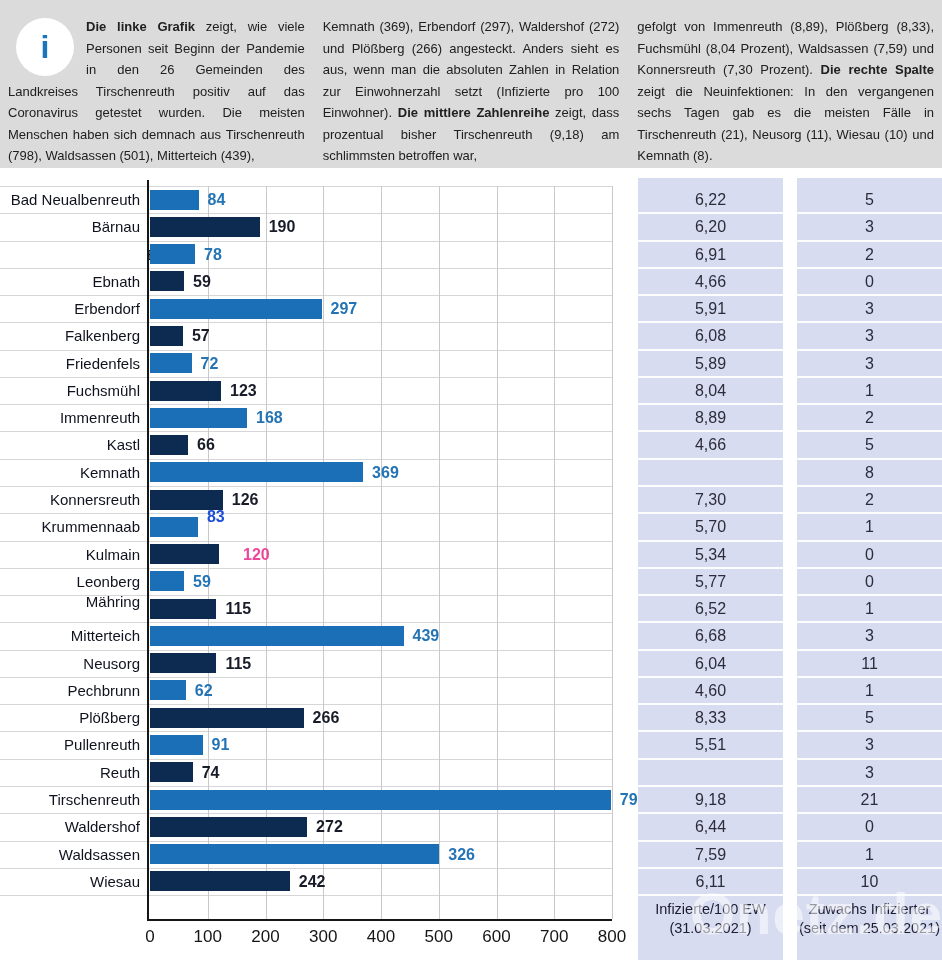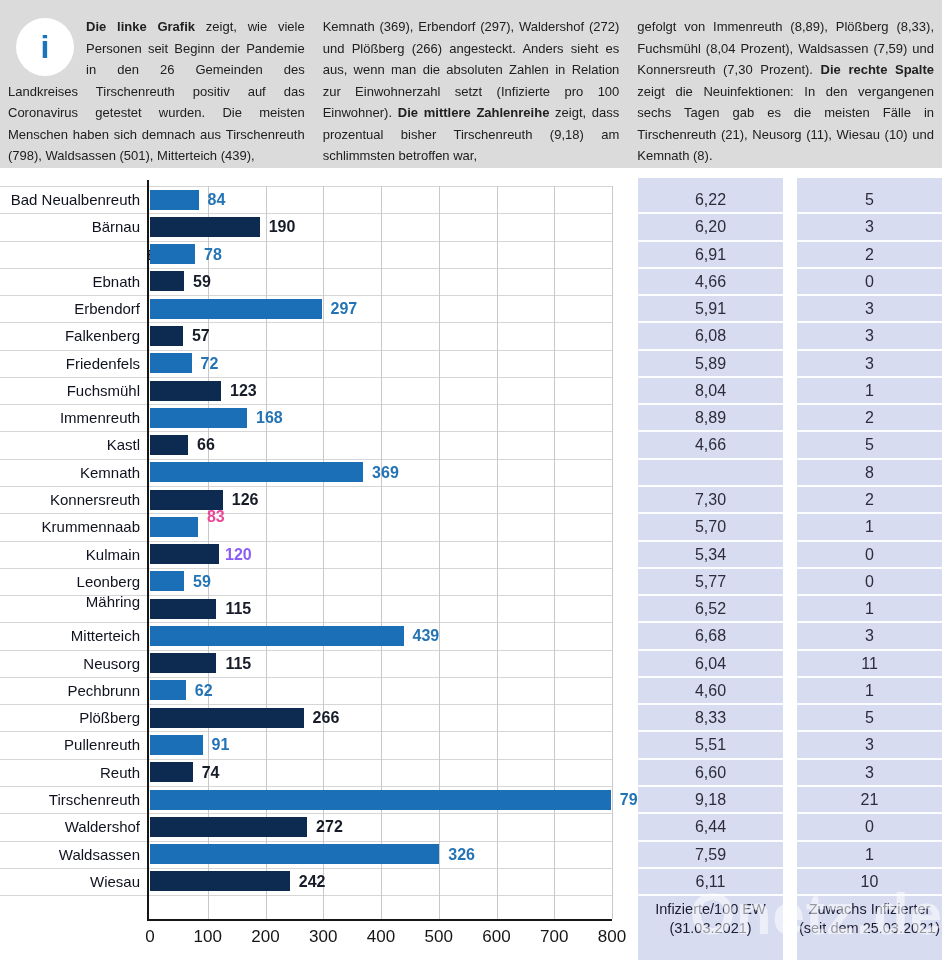--- a/index.html
+++ b/index.html
@@ -151,24 +151,24 @@
         <div class="bar" style="top: 435px; left: 150px; width: 38.1px; background: rgb(13, 43, 80);"></div>
         <div class="bar-value" style="top: 431.4px; left: 197.1px; color: rgb(23, 28, 40);">66</div>
         <div class="muni-label" style="top: 458.7px;">Kemnath</div>
         <div class="bar" style="top: 462.3px; left: 150px; width: 213.1px; background: rgb(26, 111, 182);"></div>
         <div class="bar-value" style="top: 458.7px; left: 372.1px; color: rgb(36, 116, 181);">369</div>
         <div class="muni-label" style="top: 486px;">Konnersreuth</div>
         <div class="bar" style="top: 489.6px; left: 150px; width: 72.8px; background: rgb(13, 43, 80);"></div>
         <div class="bar-value" style="top: 486px; left: 231.8px; color: rgb(23, 28, 40);">126</div>
         <div class="muni-label" style="top: 513.2px;">Krummennaab</div>
         <div class="bar" style="top: 516.8px; left: 150px; width: 47.9px; background: rgb(26, 111, 182);"></div>
-        <div class="bar-value" style="top: 503px; left: 206.9px; color: #ec4899;">83</div>
+        <div class="bar-value" style="top: 503px; left: 206.9px; color: #1d4ed8;">83</div>
         <div class="muni-label" style="top: 540.5px;">Kulmain</div>
         <div class="bar" style="top: 544.1px; left: 150px; width: 69.3px; background: rgb(13, 43, 80);"></div>
-        <div class="bar-value" style="top: 540.5px; left: 225px; color: #8b5cf6;">120</div>
+        <div class="bar-value" style="top: 540.5px; left: 243px; color: #ec4899;">120</div>
         <div class="muni-label" style="top: 567.8px;">Leonberg</div>
         <div class="bar" style="top: 571.4px; left: 150px; width: 34.1px; background: rgb(26, 111, 182);"></div>
         <div class="bar-value" style="top: 567.8px; left: 193.1px; color: rgb(36, 116, 181);">59</div>
         <div class="muni-label" style="top: 588px;">Mähring</div>
         <div class="bar" style="top: 598.6px; left: 150px; width: 66.4px; background: rgb(13, 43, 80);"></div>
         <div class="bar-value" style="top: 595px; left: 225.4px; color: rgb(23, 28, 40);">115</div>
         <div class="muni-label" style="top: 622.3px;">Mitterteich</div>
         <div class="bar" style="top: 625.9px; left: 150px; width: 253.5px; background: rgb(26, 111, 182);"></div>
         <div class="bar-value" style="top: 622.3px; left: 412.5px; color: rgb(36, 116, 181);">439</div>
         <div class="muni-label" style="top: 649.6px;">Neusorg</div>
@@ -251,21 +251,20 @@
         <div class="cell" style="top: 444.3px;">6,68</div>
         <div class="col-sep" style="top: 443.3px;"></div>
         <div class="cell" style="top: 471.6px;">6,04</div>
         <div class="col-sep" style="top: 470.6px;"></div>
         <div class="cell" style="top: 498.8px;">4,60</div>
         <div class="col-sep" style="top: 497.8px;"></div>
         <div class="cell" style="top: 526.1px;">8,33</div>
         <div class="col-sep" style="top: 525.1px;"></div>
         <div class="cell" style="top: 553.4px;">5,51</div>
         <div class="col-sep" style="top: 552.4px;"></div>
-        <div class="cell" style="top: 580.7px;">6,60</div>
         <div class="col-sep" style="top: 579.7px;"></div>
         <div class="cell" style="top: 607.9px;">9,18</div>
         <div class="col-sep" style="top: 606.9px;"></div>
         <div class="cell" style="top: 635.2px;">6,44</div>
         <div class="col-sep" style="top: 634.2px;"></div>
         <div class="cell" style="top: 662.5px;">7,59</div>
         <div class="col-sep" style="top: 661.5px;"></div>
         <div class="cell" style="top: 689.7px;">6,11</div>
         <div class="col-sep" style="top: 688.7px;"></div>
         <div class="col-sep" style="top: 716px;"></div>

